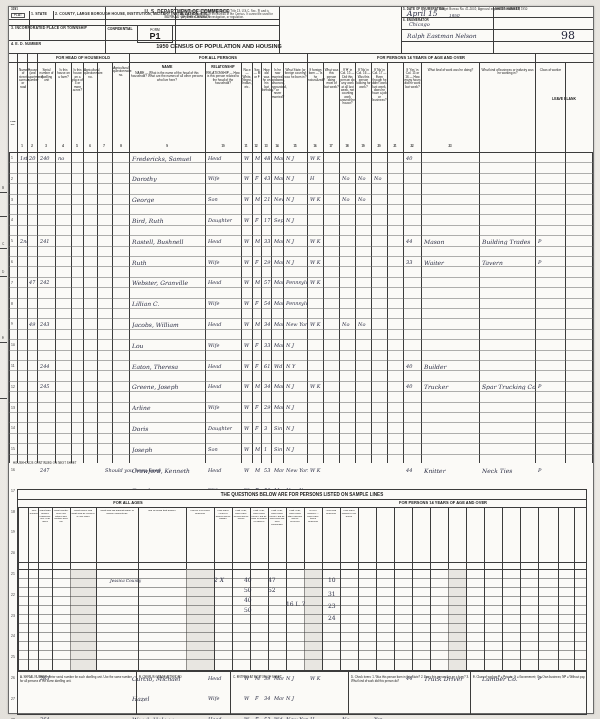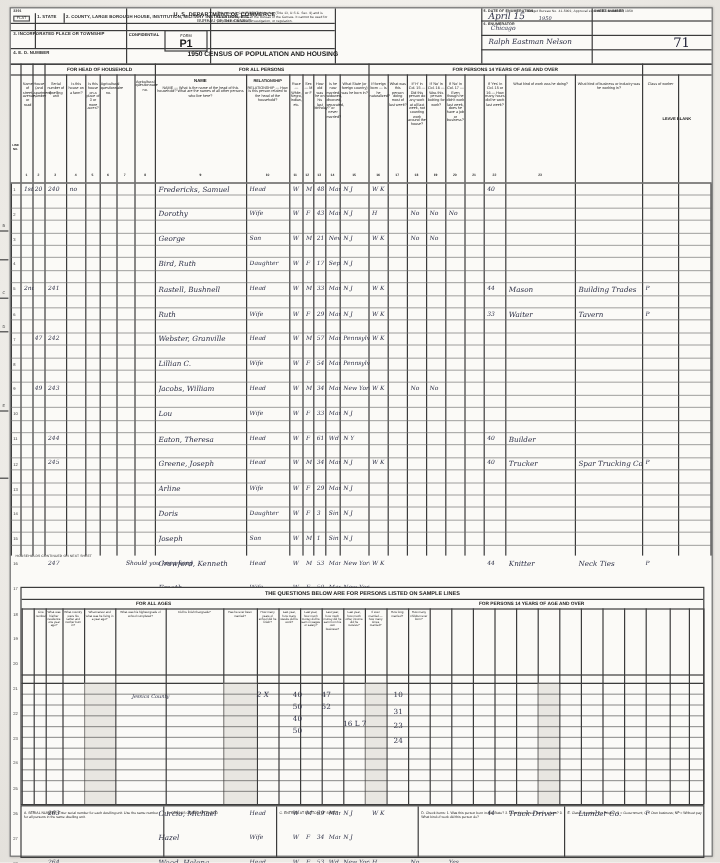--- a/index.html
+++ b/index.html
@@ -137,21 +137,21 @@
       <div class="tx" style="left:172px;top:3px;width:92px;font-size:2.7px;line-height:1.12;">This report is CONFIDENTIAL by law (Title 13, U.S.C. Sec. 9) and is for the exclusive use of the Bureau of the Census. It cannot be used for purposes of taxation, investigation, or regulation.</div>
 
       <div class="tx b" style="left:394px;top:1px;font-size:3px;">5. DATE OF ENUMERATION</div>
       <div class="tx b" style="left:394px;top:12px;font-size:3px;">6. ENUMERATOR</div>
       <div class="tx b" style="left:486px;top:1px;font-size:3px;">SHEET NUMBER</div>
 
       <div class="hand lg" style="left:398px;top:2px;">April 15</div>
       <div class="hand xs" style="left:440px;top:6px;">1950</div>
       <div class="hand" style="left:398px;top:25px;">Ralph Eastman Nelson</div>
       <div class="hand sm" style="left:400px;top:14px;">Chicago</div>
-      <div class="sheetno" style="left:552px;top:22px;">71</div>
+      <div class="sheetno" style="left:552px;top:22px;">98</div>
     </div>
 
     <div class="colhdr">
       <div class="ln hl" style="left:0;top:0;width:584px;"></div>
       <div class="ln hl" style="left:0;top:9px;width:584px;"></div>
       <div class="ln hl" style="left:0;top:99px;width:584px;height:1px;background:#3c3c3c;"></div>
 
       <div class="grp" style="left:28px;top:2px;width:92px;">FOR HEAD OF HOUSEHOLD</div>
       <div class="grp" style="left:120px;top:2px;width:178px;">FOR ALL PERSONS</div>
       <div class="grp" style="left:298px;top:2px;width:228px;">FOR PERSONS 14 YEARS OF AGE AND OVER</div>

